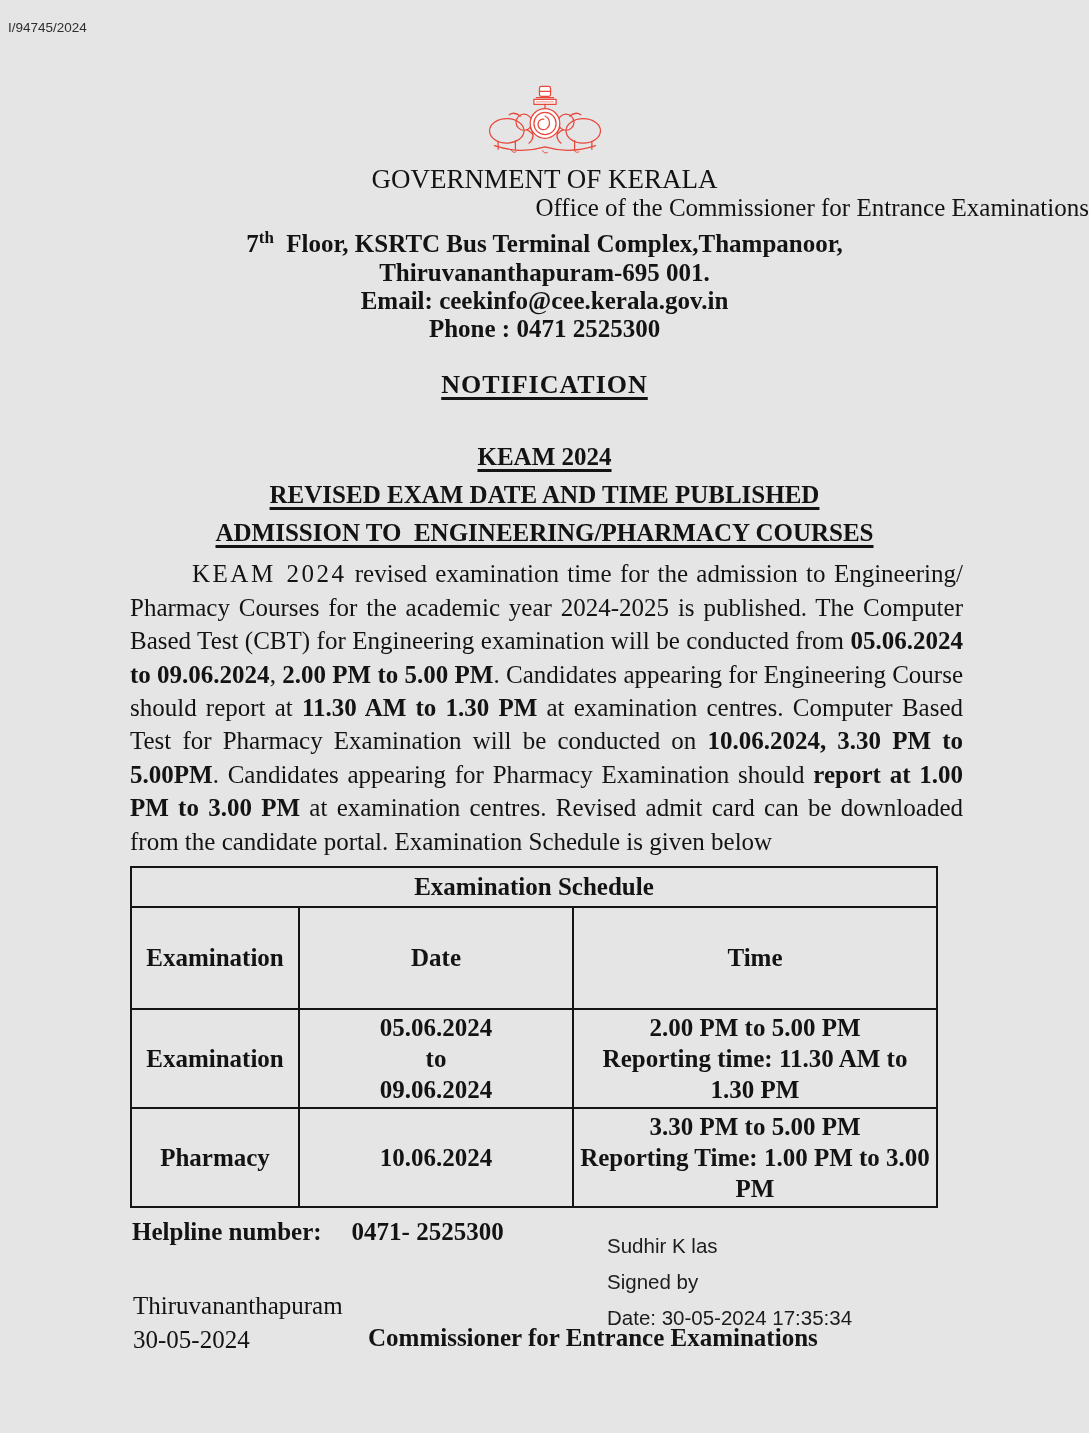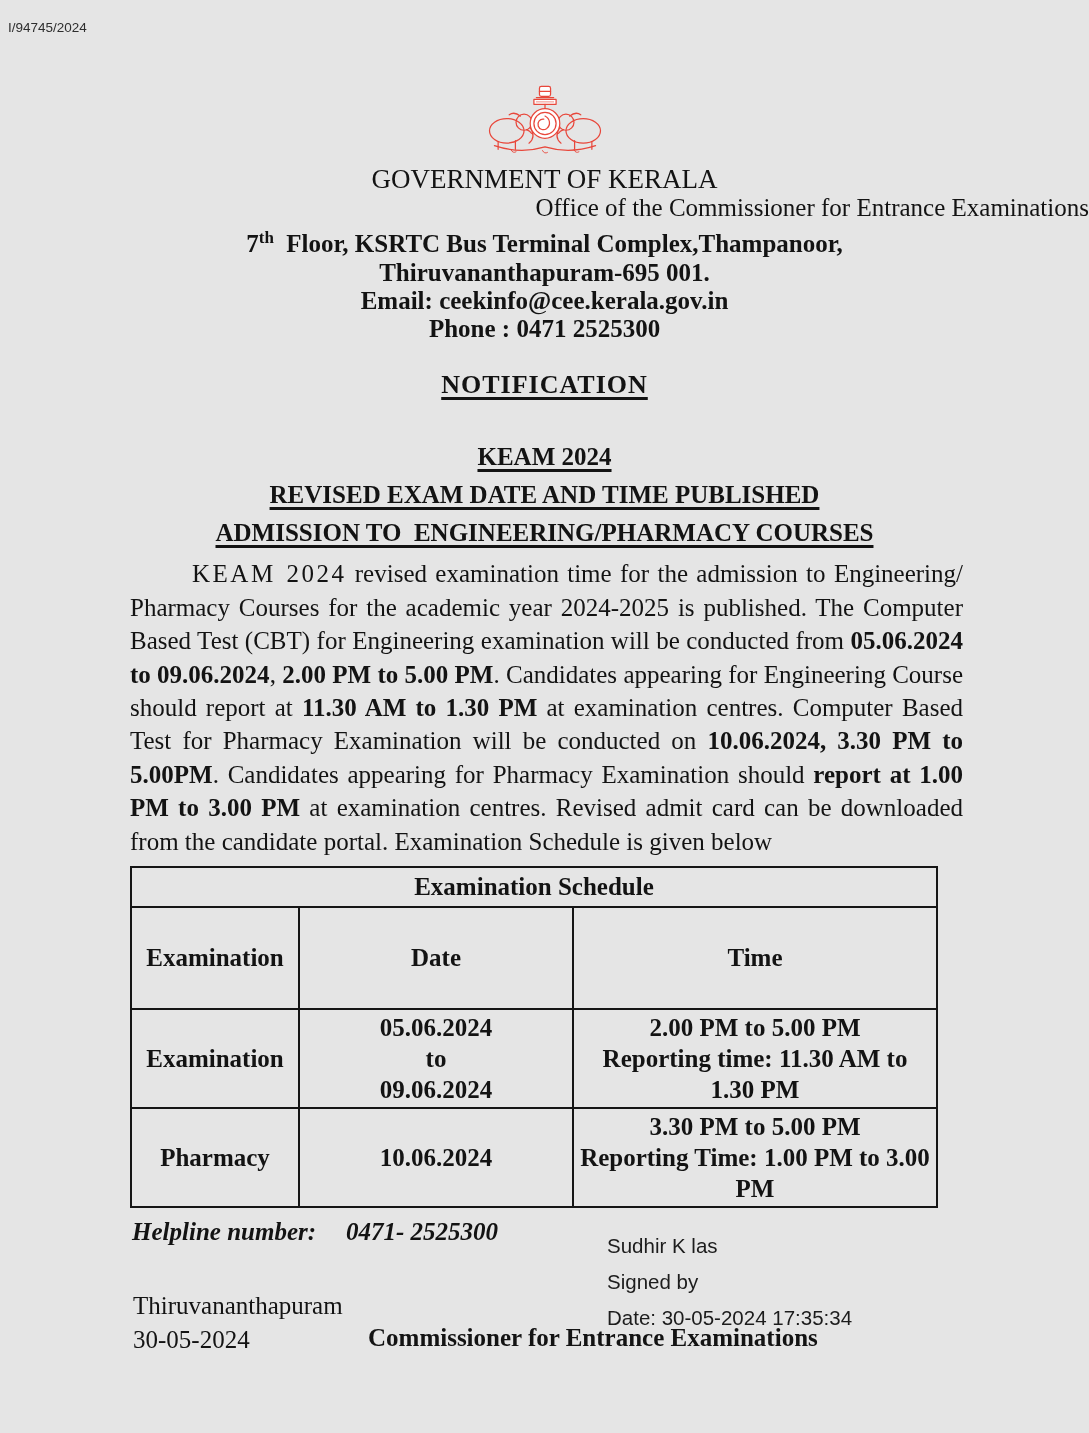--- a/index.html
+++ b/index.html
@@ -55,21 +55,21 @@
     text-align: center;
     vertical-align: middle;
     line-height: 31px;
     padding: 2px 4px;
   }
   tr.t-title-row  { height: 40px; }
   tr.t-header-row { height: 102px; }
   tr.t-data-row-1 { height: 96px; }
   tr.t-data-row-2 { height: 95px; }
   .footer { position: relative; height: 190px; margin-top: 2px; font-size: 25px; }
-  .helpline { position: absolute; top: 8px; left: 2px; font-weight: bold; font-style: italic; }
+  .helpline { position: absolute; top: 8px; left: 2px; font-weight: bold; }
   .helpline-number { margin-left: 30px; }
   .sig-block {
     position: absolute;
     top: 18px;
     left: 477px;
     font-family: "Liberation Sans", "DejaVu Sans", sans-serif;
     font-size: 20.5px;
     line-height: 36px;
     color: #1c1c1c;
   }

